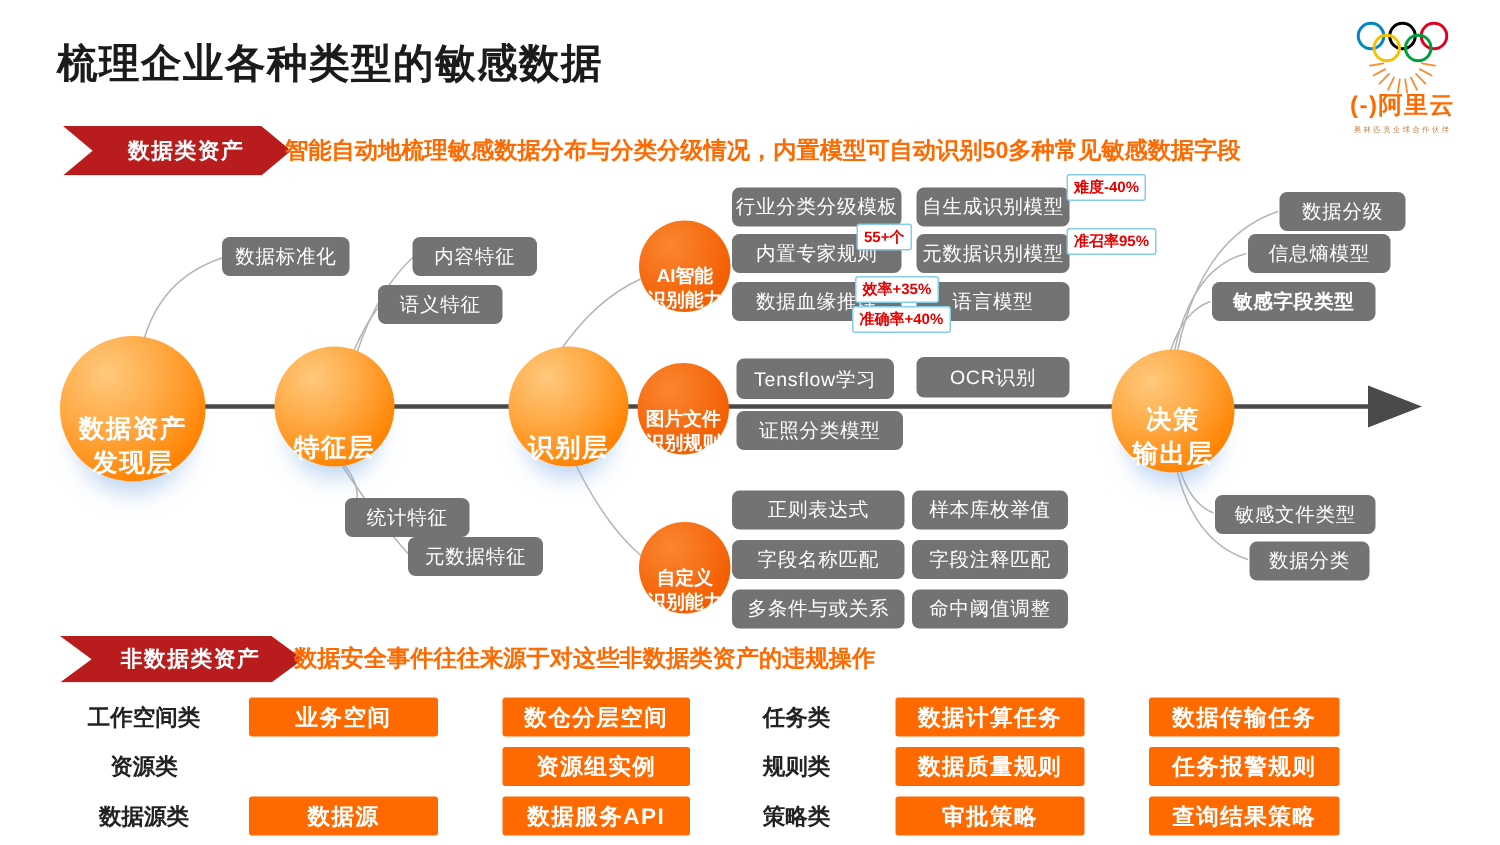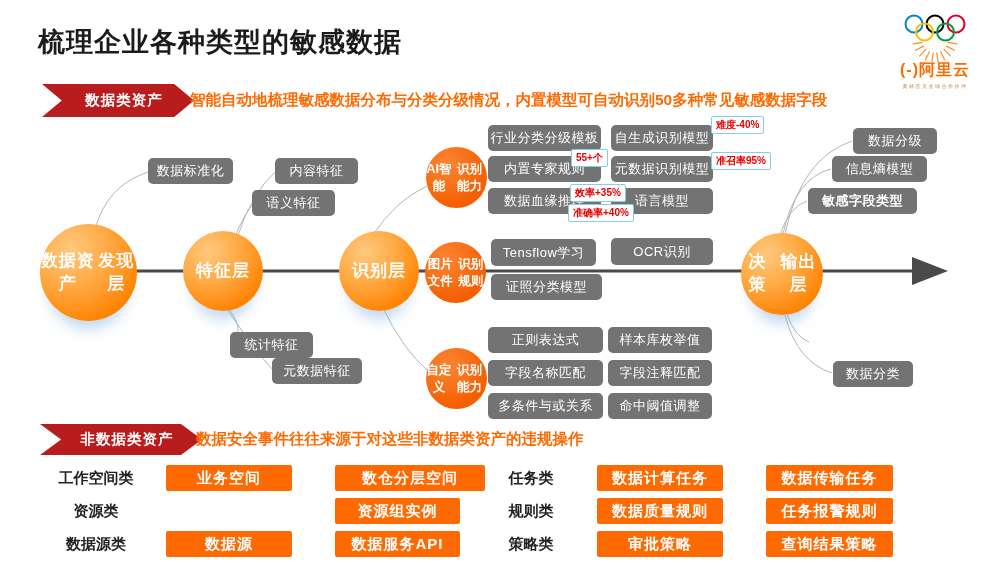--- a/index.html
+++ b/index.html
@@ -13,22 +13,22 @@
   .logo .brand{margin-top:-4px;font-size:16px;font-weight:700;color:#FF6A00;letter-spacing:1px;}
   .logo .tagline{margin-top:2px;font-size:5px;color:#c9834a;letter-spacing:1.5px;}
   
   .ribbon{position:absolute;background:#b91c1c;color:#fff;font-weight:700;display:flex;align-items:center;
           justify-content:center;clip-path:polygon(0 0,87% 0,100% 50%,87% 100%,0 100%,13% 50%);
           padding-left:12px;font-size:14.5px;letter-spacing:1px;z-index:2;}
   .desc{position:absolute;color:#FF6A00;font-weight:700;font-size:15.5px;display:flex;align-items:center;z-index:2;}
   
   .wires{position:absolute;left:0;top:0;z-index:1;pointer-events:none;}
   
-  .circle{position:absolute;border-radius:50%;color:#fff;display:flex;flex-direction:row;align-items:center;
-          justify-content:center;text-align:center;z-index:4;font-weight:700;}
+  .circle{position:absolute;border-radius:50%;color:#fff;display:flex;flex-direction:column;align-items:center;
+          justify-content:flex-end;text-align:center;z-index:4;font-weight:700;}
   .circle.big{background:radial-gradient(circle at 32% 26%,#ffc97d 0%,#ffaa45 38%,#ff8200 78%,#ff7300 100%);
               box-shadow:0 18px 14px -10px rgba(130,175,230,.5);font-size:17px;line-height:1.35;letter-spacing:1px;}
   .circle.small{background:radial-gradient(circle at 35% 28%,#fb8632,#f45f02 70%);font-size:12.5px;line-height:1.3;}
   
   .gbox{position:absolute;height:26px;background:#737373;color:#fff;border-radius:5px;display:flex;
         align-items:center;justify-content:center;font-size:13px;letter-spacing:.5px;z-index:3;}
   .gbox.bold{font-weight:700;}
   
   .callout{position:absolute;background:#fff;border:1px solid #86CDE8;border-radius:2px;color:#E60000;
            font-size:10px;font-weight:700;padding:1px 4px;z-index:6;white-space:nowrap;}
@@ -141,34 +141,35 @@
   <div class="gbox" style="left:488px;top:327px;width:115px">正则表达式</div>
   <div class="gbox" style="left:608px;top:327px;width:104px">样本库枚举值</div>
   <div class="gbox" style="left:488px;top:360px;width:115px">字段名称匹配</div>
   <div class="gbox" style="left:608px;top:360px;width:104px">字段注释匹配</div>
   <div class="gbox" style="left:488px;top:393px;width:115px">多条件与或关系</div>
   <div class="gbox" style="left:608px;top:393px;width:104px">命中阈值调整</div>
 
   <div class="gbox" style="left:853px;top:128px;width:84px">数据分级</div>
   <div class="gbox" style="left:832px;top:156px;width:95px">信息熵模型</div>
   <div class="gbox bold" style="left:808px;top:188px;width:109px">敏感字段类型</div>
+  <div class="gbox" style="left:810px;top:330px;width:107px">敏感文件类型</div>
   <div class="gbox" style="left:833px;top:361px;width:80px">数据分类</div>
 
   <div class="callout" style="left:571px;top:149px">55+个</div>
   <div class="callout" style="left:711px;top:116px">难度-40%</div>
   <div class="callout" style="left:711px;top:152px">准召率95%</div>
   <div class="callout" style="left:570px;top:184px">效率+35%</div>
   <div class="callout" style="left:568px;top:204px">准确率+40%</div>
 
   <div class="ribbon" style="left:40px;top:424px;width:150px;height:31px">非数据类资产</div>
   <div class="desc" style="left:196px;top:424px;height:31px">数据安全事件往往来源于对这些非数据类资产的违规操作</div>
 
   <div class="row-label" style="left:40px;top:465px;width:112px">工作空间类</div>
   <div class="obtn" style="left:166px;top:465px;width:126px">业务空间</div>
-  <div class="obtn" style="left:335px;top:465px;width:150px">数仓分层空间</div>
+  <div class="obtn" style="left:335px;top:465px;width:125px">数仓分层空间</div>
 
   <div class="row-label" style="left:40px;top:498px;width:112px">资源类</div>
   <div class="obtn" style="left:335px;top:498px;width:125px">资源组实例</div>
 
   <div class="row-label" style="left:40px;top:531px;width:112px">数据源类</div>
   <div class="obtn" style="left:166px;top:531px;width:126px">数据源</div>
   <div class="obtn" style="left:335px;top:531px;width:125px">数据服务API</div>
 
   <div class="row-label" style="left:492px;top:465px;width:78px">任务类</div>
   <div class="obtn" style="left:597px;top:465px;width:126px">数据计算任务</div>

